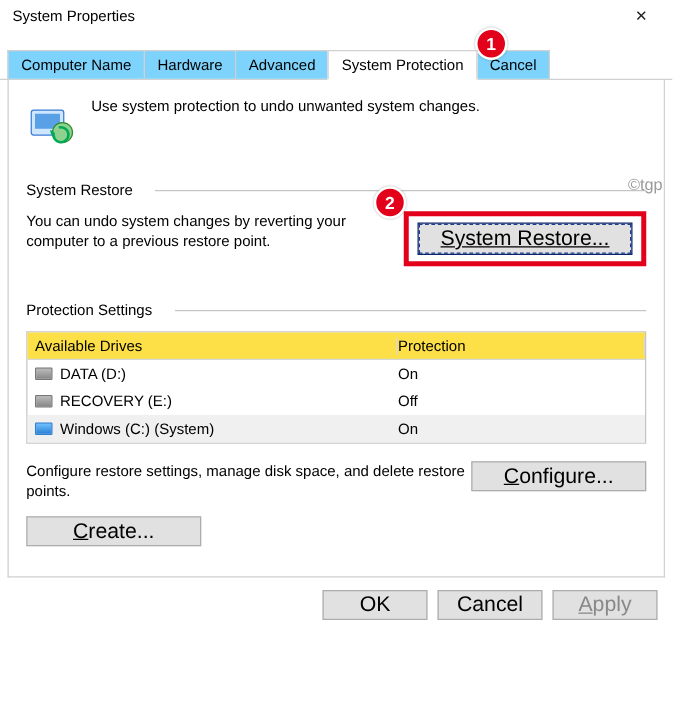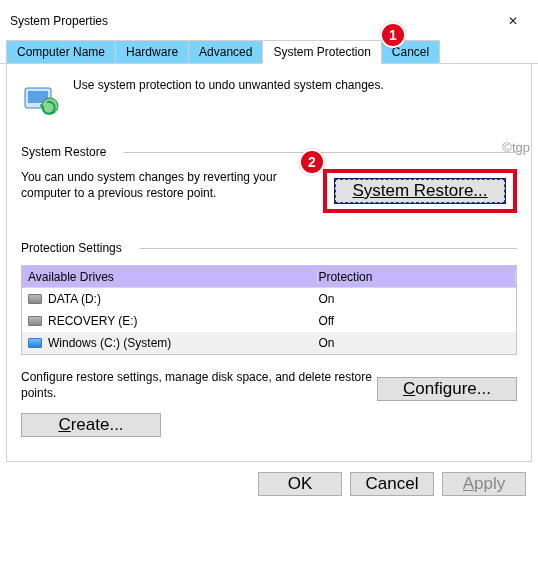--- a/index.html
+++ b/index.html
@@ -9,21 +9,21 @@
     font-size: 12px;
     background: #fff;
     color: #000;
     width: 538px;
     height: 561px;
     position: relative;
     overflow: hidden;
   }
   .titlebar {
     display: flex;
-    align-items: flex-end;
+    align-items: flex-start;
     justify-content: space-between;
     padding: 6px 10px 2px 10px;
     height: 30px;
   }
   .titlebar span { font-size: 12px; }
   .close-x {
     font-size: 16px;
     font-weight: 300;
     cursor: pointer;
     width: 30px;
@@ -122,33 +122,33 @@
     border: 1px solid #c6c6c6;
     margin-bottom: 14px;
   }
   .drives-head, .drive-row {
     display: flex;
     align-items: center;
     height: 22px;
   }
   .drives-head {
     border-bottom: 1px solid #d8d8d8;
-    background: #c4b5fd;
+    background: #fde047;
     font-weight: 400;
   }
   .col-drive { width: 60%; padding-left: 6px; display:flex; align-items:center; gap:6px;}
   .col-prot { width: 40%; }
   .drives-head .col-drive, .drives-head .col-prot { border-right: 1px solid #d8d8d8; }
   .drive-row.sel { background: #f0f0f0; }
   .drv-icon { width:14px; height:10px; display:inline-block; }
   .drv-icon.grey { background: linear-gradient(#bbb,#888); border:1px solid #777; border-radius:1px;}
   .drv-icon.win { background: linear-gradient(#6ec1ff,#2a7fd4); border:1px solid #2a7fd4; border-radius:1px;}
   .cfg-row {
     display: flex;
-    align-items: flex-end;
+    align-items: flex-start;
     gap: 4px;
     margin-bottom: 12px;
   }
   .cfg-text { flex:1; line-height:1.35; }
   .footer {
     display: flex;
     justify-content: flex-end;
     gap: 8px;
     padding: 10px 12px 6px 0;
   }

